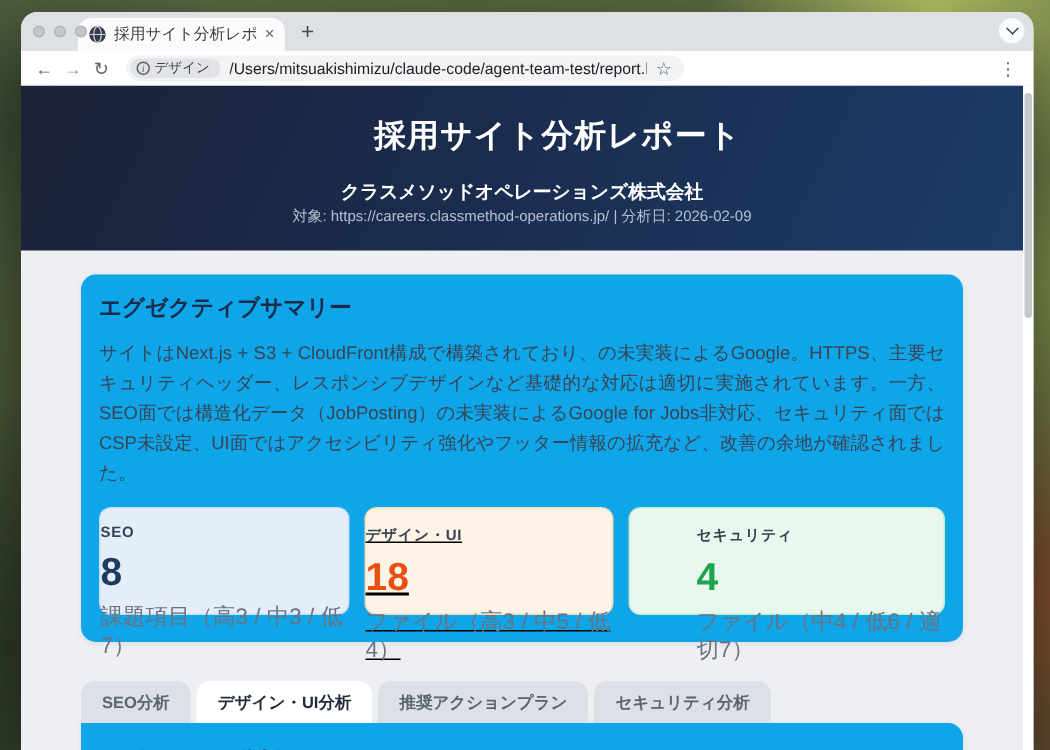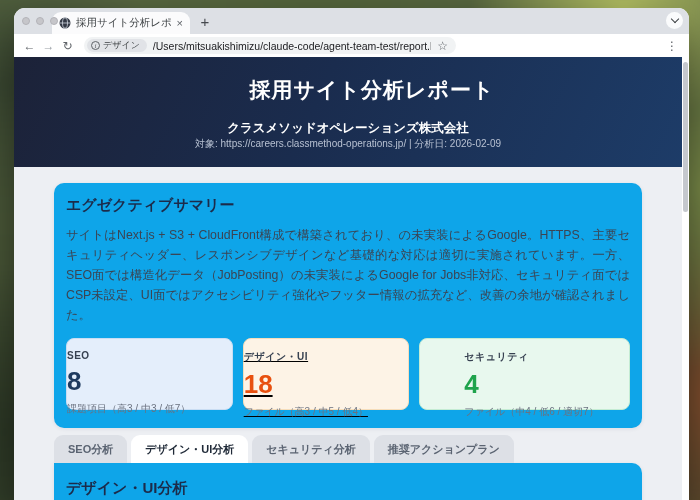--- a/index.html
+++ b/index.html
@@ -73,23 +73,23 @@
   .summary-body { margin-top:10px; font-size:12.3px; line-height:20px; color:#3b4453; text-align:justify; }
 
   .stats-row { display:flex; gap:10px; margin-top:13px; }
   .stat-card { flex:1; height:72px; border-radius:8px; border:1px solid; text-align:left; padding-top:11px; }
   .stat-card.seo { background:#e4eefb; border-color:#c9ddf3; }
   .stat-card.ui  { background:#fdf3e6; border-color:#f6ddba;text-decoration:underline; }
   .stat-card.sec { background:#e8f8ee; border-color:#c4ecd3;padding-left:44px; }
   .stat-label { font-size:10px; font-weight:bold; color:#374151; letter-spacing:.5px; }
   .stat-value { font-size:26px; font-weight:bold; line-height:1; margin-top:7px; }
   .seo .stat-value { color:#1e3a5f; } .ui .stat-value { color:#e8500f; } .sec .stat-value { color:#1fa34c; }
-  .stat-caption { font-size:10px; color:#6b7280; margin-top:8px; }
+  .stat-caption { font-size:15px; color:#6b7280; margin-top:8px; }
 
-  .tabs-row { width:588px; margin:7px auto 0; display:flex; gap:4px;align-items:flex-end; }
+  .tabs-row { width:588px; margin:26px auto 0; display:flex; gap:4px;align-items:flex-end; }
   .ptab { height:28px; padding:0 14px; display:flex; align-items:center; font-size:11px; font-weight:600;
     color:#5b6472; background:#dde0e6; border-radius:9px 9px 0 0; }
   .ptab.active { background:#fff; color:#1f2937; font-weight:bold; }
 
   .content-card { min-height:110px; padding:16px 12px; border-radius:0 10px 10px 10px; margin-top:0; }
 </style>
 </head>
 <body>
 
 <div class="desktop-bg"></div>
@@ -159,22 +159,22 @@
             <div class="stat-label">セキュリティ</div>
             <div class="stat-value">4</div>
             <div class="stat-caption">ファイル（中4 / 低6 / 適切7）</div>
           </div>
         </div>
       </div>
 
       <div class="tabs-row">
         <div class="ptab">SEO分析</div>
         <div class="ptab active">デザイン・UI分析</div>
+        <div class="ptab">推奨アクションプラン</div>
         <div class="ptab">セキュリティ分析</div>
-        <div class="ptab">推奨アクションプラン</div>
       </div>
 
       <div class="card content-card">
         <div class="section-heading">デザイン・UI分析</div>
 
       </div>
 
     </div>
     <div class="scrollbar">
       <div class="scroll-thumb"></div>

